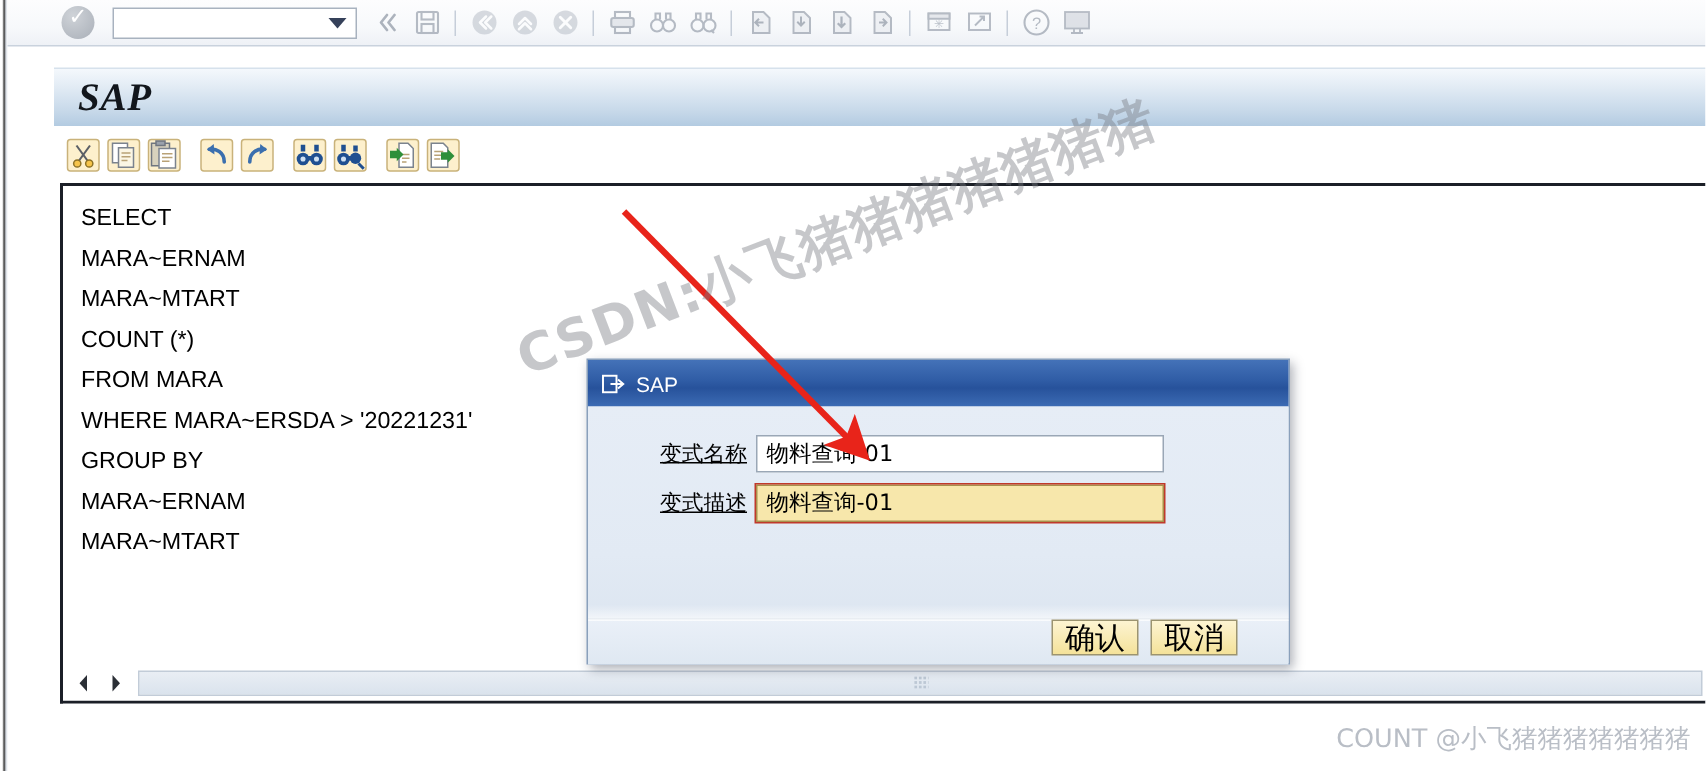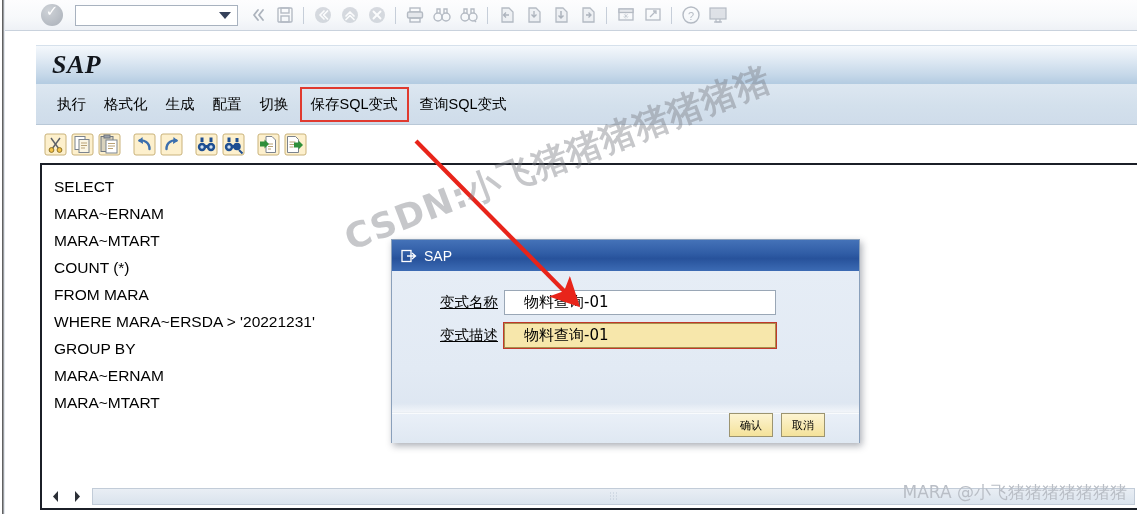--- a/index.html
+++ b/index.html
@@ -157,21 +157,21 @@
     padding-top: 17px;
   }
   .row { display: flex; align-items: center; height: 29px; margin-bottom: 4px; }
   .row-lbl {
     width: 106px; text-align: left; padding-left: 48px;
     font-size: 14.5px; color: #000000; white-space: nowrap; text-decoration: underline;
   }
   .fld {
     width: 272px; height: 25px; margin-left: 6px;
     font-size: 15px; color: #000000;
-    display: flex; align-items: center; padding-left: 19px;
+    display: flex; align-items: center; padding-left: 6px;
     font-family: "DejaVu Sans","Liberation Sans",sans-serif;
   }
   .fld.plain { background: #ffffff; border: 1px solid #9aa7b6; }
   .fld.focus {
     background: #f7e7ab; border: 1px solid #a8904c;
     outline: 1px solid #c0392b; outline-offset: 0px;
     position: relative;
   }
   .fld.focus::before,
   .fld.focus::after {
@@ -187,21 +187,21 @@
   }
   .dlg-foot::before {
     content: ""; position: absolute; left: 0; right: 0; top: -10px; height: 11px;
     background: linear-gradient(to bottom,rgba(255,255,255,0),rgba(255,255,255,.75));
     pointer-events: none;
   }
   .dbtn {
     min-width: 44px; height: 24px; margin-left: 8px;
     background: linear-gradient(to bottom,#fdf4d2,#f4e29a);
     border: 1px solid #9c9470;
-    font-size: 11px; color: #000000;
+    font-size: 20px; color: #000000;
     display: flex; align-items: center; justify-content: center;
     padding: 0 8px;
     position: relative; top: -3px;
   }
 
   
   .arrow-layer {
     position: absolute; left: 0; top: 0; width: 1137px; height: 514px;
     pointer-events: none;
   }
@@ -394,29 +394,20 @@
         </svg>
     </div>
   </div>
 
   <div class="sap-window">
 
     <div class="sap-title">
       <div class="sap-logo">SAP</div>
     </div>
 
-    <div class="sap-menubar">
-      <div class="menu-item">执行</div>
-      <div class="menu-item">格式化</div>
-      <div class="menu-item">生成</div>
-      <div class="menu-item">配置</div>
-      <div class="menu-item">切换</div>
-      <div class="menu-item boxed">保存SQL变式</div>
-      <div class="menu-item">查询SQL变式</div>
-    </div>
 
     <div class="edit-toolbar">
       <div class="eti">
         <svg width="23" height="23" viewBox="0 0 23 23">
             <rect x="1" y="1" width="21" height="21" rx="2" fill="#fdf0cd" stroke="#c9b27a"></rect>
             <g fill="none" stroke="#5b5f66" stroke-width="1.4">
               <path d="M7 5 L15 16"></path>
               <path d="M16 5 L8 16"></path>
             </g>
             <circle cx="7.5" cy="17" r="2.4" fill="#f6c44a" stroke="#8d7226" stroke-width="1"></circle>
@@ -573,15 +564,15 @@
   <svg class="arrow-layer" viewBox="0 0 1137 514">
     <defs>
       <marker id="ah" markerWidth="7" markerHeight="7" refX="4.6" refY="3.5" orient="auto">
         <path d="M0,0 L7,3.5 L0,7 L1.6,3.5 z" fill="#e8241a"></path>
       </marker>
     </defs>
     <line x1="416" y1="141" x2="573" y2="300" stroke="#e8241a" stroke-width="4.2" marker-end="url(#ah)"></line>
   </svg>
 
   <div class="wm-diag">CSDN:小飞猪猪猪猪猪猪猪</div>
-  <div class="wm-corner">MARA @小飞猪猪猪猪猪猪猪</div>
+  <div class="wm-corner">COUNT @小飞猪猪猪猪猪猪猪</div>
 
 </div>
 
 </body></html>

